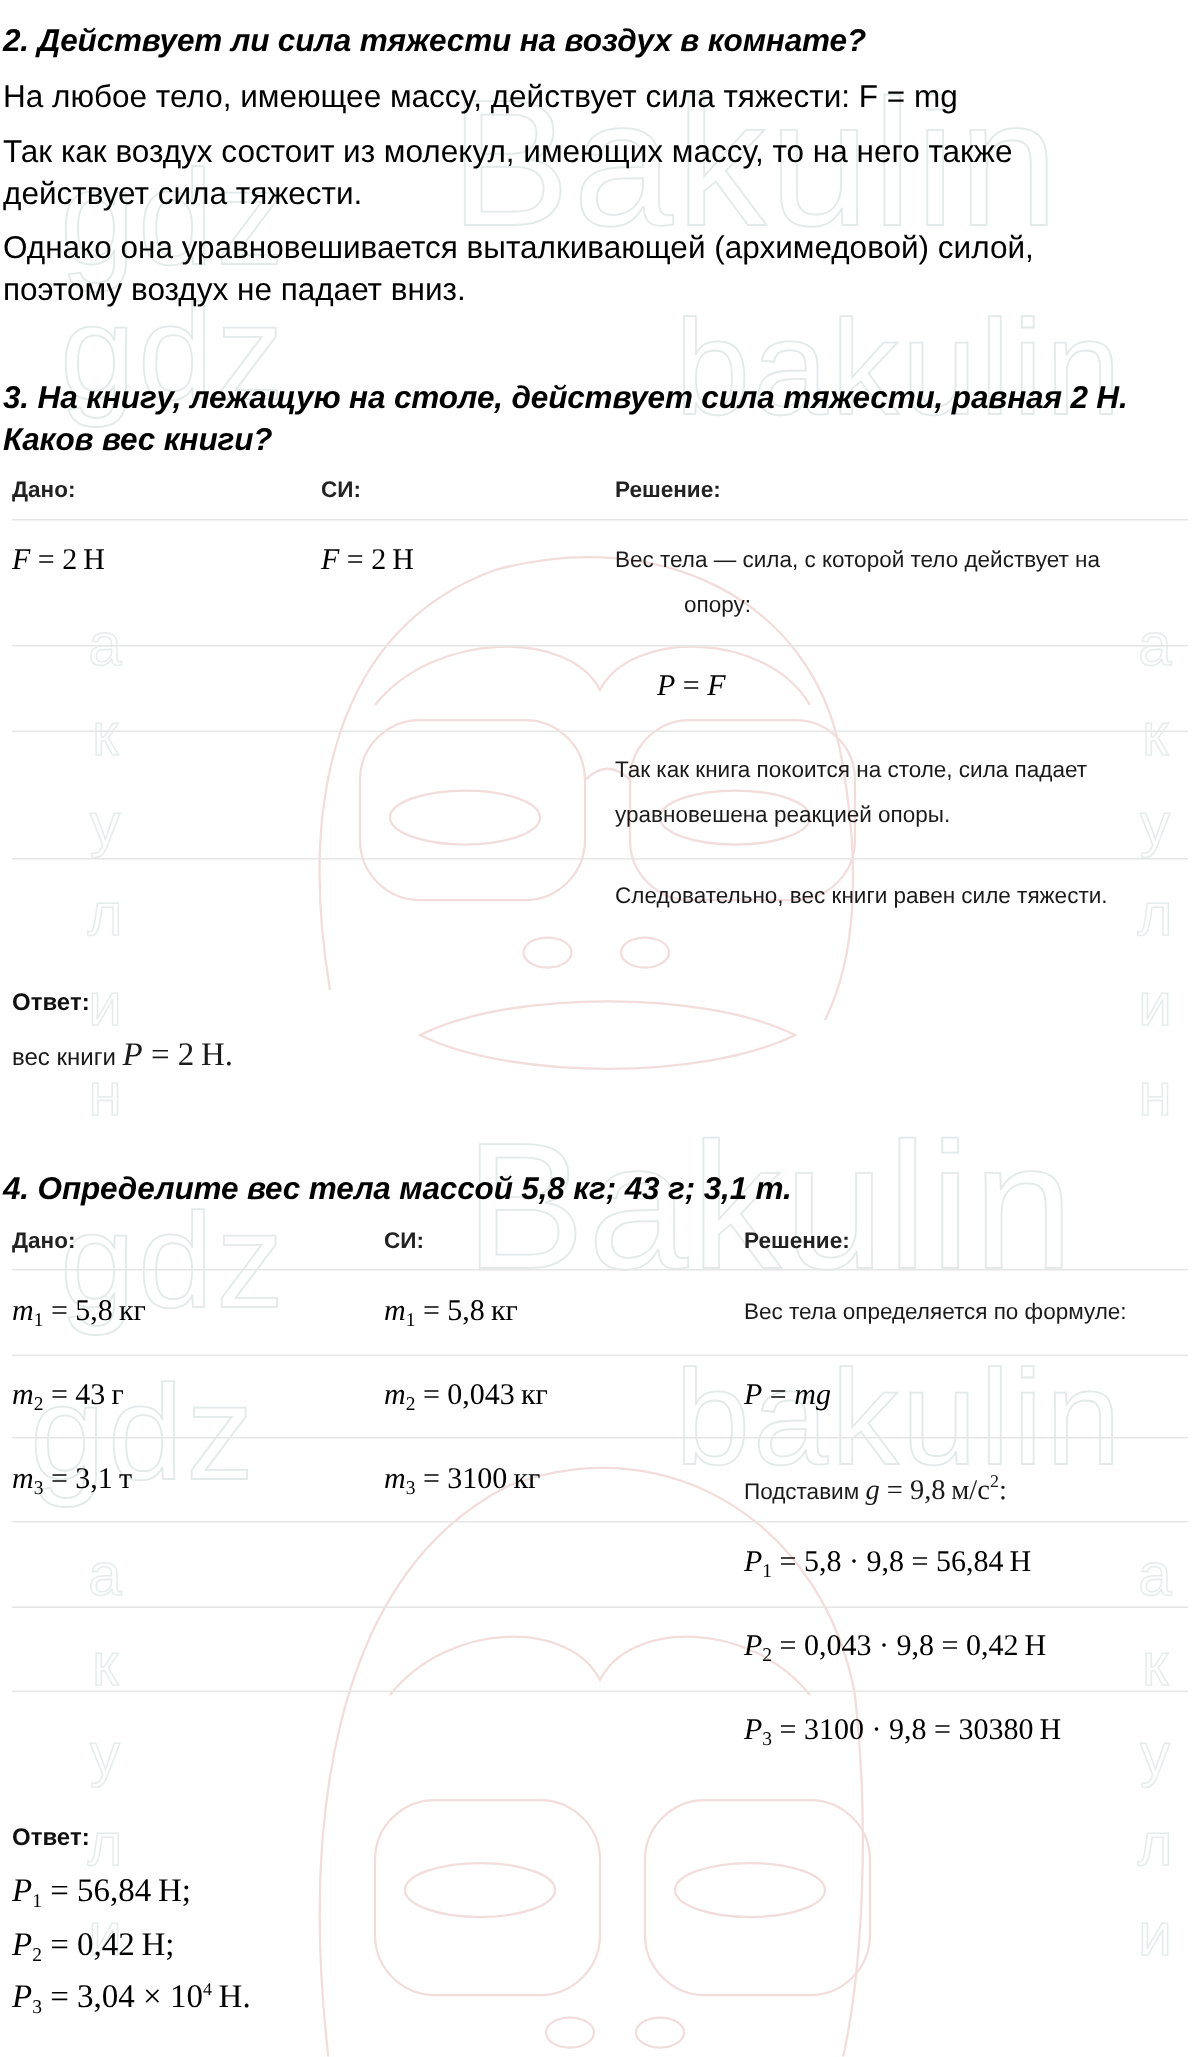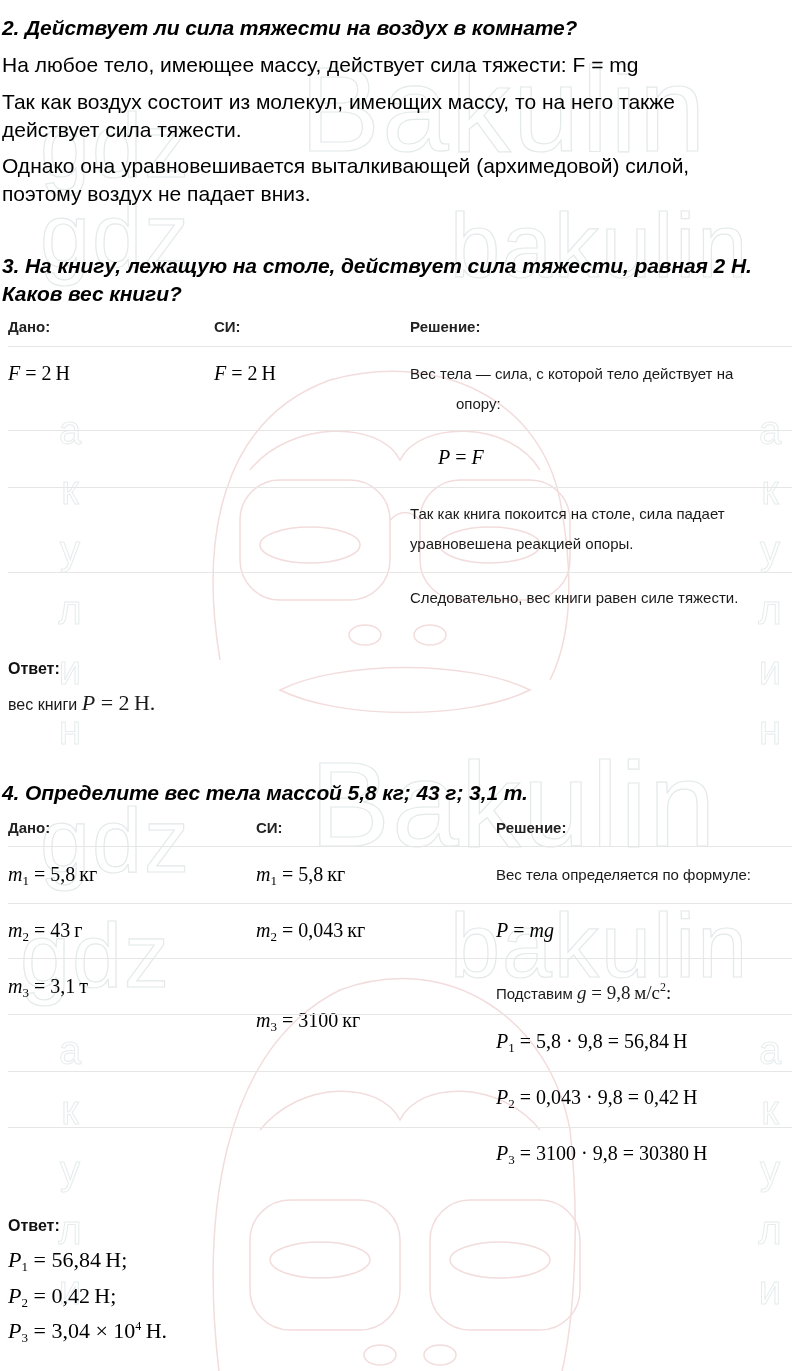--- a/index.html
+++ b/index.html
@@ -160,21 +160,21 @@
       <div class="math" style="left:256px;top:863px;"><i>m</i><sub>1</sub> = <span>5,8</span> <span>кг</span></div>
       <div class="txt" style="left:496px;top:860px;">Вес тела определяется по формуле:</div>
       <div class="sep" style="top:903px;"></div>
 
       <div class="math" style="left:8px;top:919px;"><i>m</i><sub>2</sub> = <span>43</span> <span>г</span></div>
       <div class="math" style="left:256px;top:919px;"><i>m</i><sub>2</sub> = <span>0,043</span> <span>кг</span></div>
       <div class="math" style="left:496px;top:919px;"><i>P</i> = <i>mg</i></div>
       <div class="sep" style="top:958px;"></div>
 
       <div class="math" style="left:8px;top:975px;"><i>m</i><sub>3</sub> = <span>3,1</span> <span>т</span></div>
-      <div class="math" style="left:256px;top:975px;margin-top:34px;"><i>m</i><sub>3</sub> = <span>3100</span> <span>кг</span></div>
+      <div class="math" style="left:256px;top:975px;"><i>m</i><sub>3</sub> = <span>3100</span> <span>кг</span></div>
       <div class="txt" style="left:496px;top:972px;">
         <span>Подставим</span>
         <span class="math" style="position:static;font-size:19px;"><i>g</i> = <span>9,8</span> <span>м/с</span><sup>2</sup>:</span>
       </div>
       <div class="sep" style="top:1014px;"></div>
 
       <div class="math" style="left:496px;top:1030px;"><i>P</i><sub>1</sub> = <span>5,8 · 9,8</span> = <span>56,84</span> <span>Н</span></div>
       <div class="sep" style="top:1071px;"></div>
       <div class="math" style="left:496px;top:1086px;"><i>P</i><sub>2</sub> = <span>0,043 · 9,8</span> = <span>0,42</span> <span>Н</span></div>
       <div class="sep" style="top:1127px;"></div>

